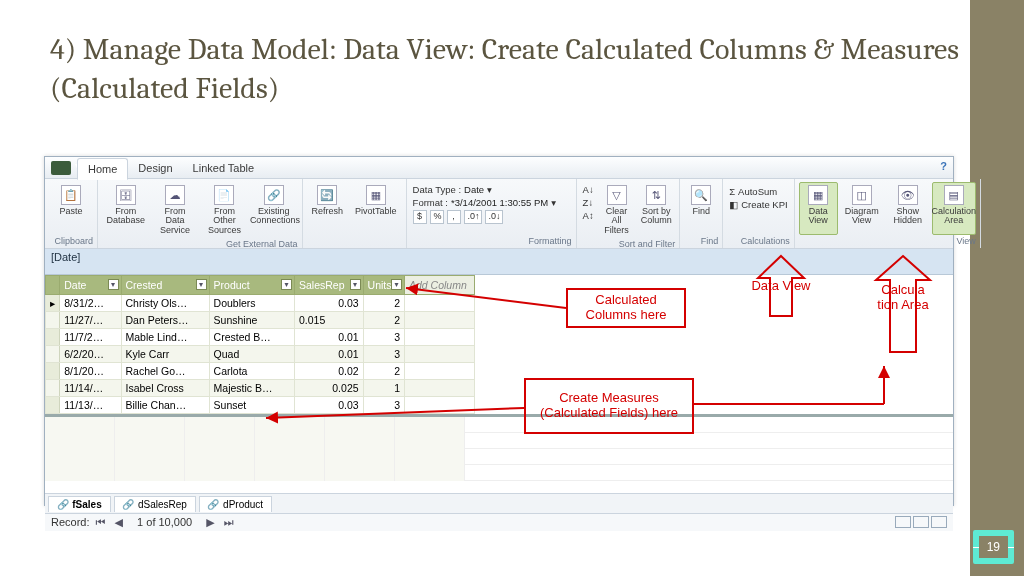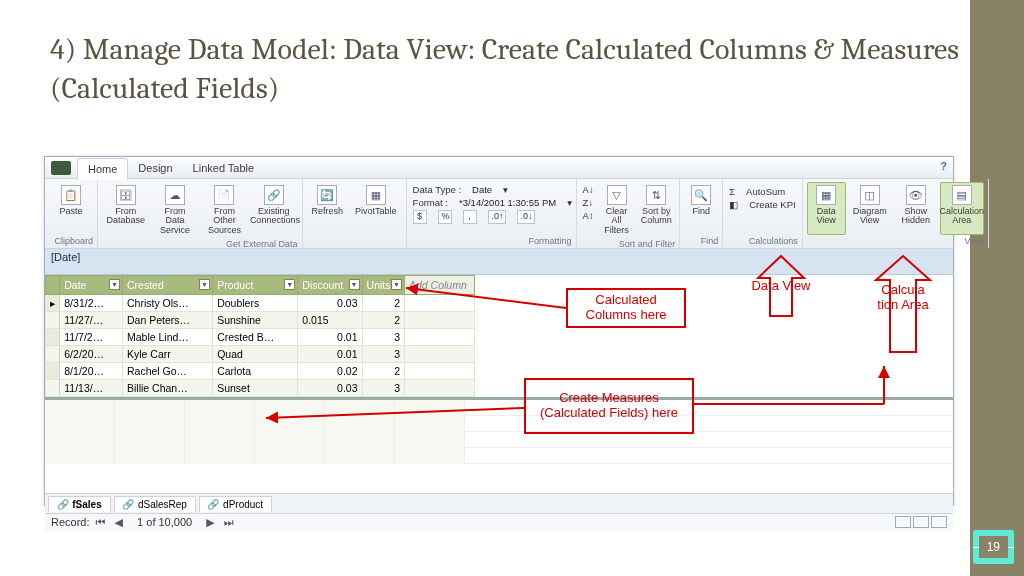--- a/index.html
+++ b/index.html
@@ -23,21 +23,21 @@
 .ribbon { display: flex; height: 70px; background: linear-gradient(#f7f9fb,#eaeef3); border-bottom: 1px solid #cbd4de; }
 .rgroup { border-right: 1px solid #d4dbe2; padding: 3px 4px 1px 4px; display: flex; flex-direction: column; justify-content: space-between; }
 .rgroup-label { font-size: 9px; color: #6a7789; text-align: right; padding: 1px 0; }
 .rrow { display: flex; gap: 2px; flex: 1; align-items: stretch; }
 .rbtn { display: flex; flex-direction: column; align-items: center; justify-content: flex-start; padding: 2px 4px; min-width: 34px; border: 1px solid transparent; border-radius: 2px; cursor: pointer; }
 .rbtn .ico { width: 20px; height: 20px; background: #fff; border: 1px solid #aab; margin-bottom: 2px; display:flex; align-items:center; justify-content:center; font-size:11px; color:#557; }
 .rbtn .lbl { font-size: 9px; color: #3a3a3a; text-align: center; line-height: 1.05; max-width: 48px; }
 .rbtn.big { min-width: 44px; }
 .rbtn.sel { background: #d7e9c0; border-color: #9cbb6e; }
 .rstack { display:flex; flex-direction:column; gap:2px; justify-content:flex-start; padding:2px 2px; font-size:9.5px; }
-.rstack .sline { display:flex; align-items:center; gap:11px; white-space:nowrap; color:#333; }
+.rstack .sline { display:flex; align-items:center; gap:3px; white-space:nowrap; color:#333; }
 .sinput { border:1px solid #b9c4cf; background:#fff; height:14px; font-size:9px; padding:0 3px; }
 
 .colname-bar { height: 26px; background: #d6e4f2; border-bottom: 1px solid #b8c8d7; padding: 2px 6px; color: #234; font-size: 11px; }
 
 .grid-wrap { position: relative; height: 218px; overflow: hidden; }
 .grid { border-collapse: collapse; font-size: 10.5px; width: 430px; }
 .grid th { background: #a8b97e; color: #fff; font-weight: normal; text-align: left; padding: 3px 4px; border: 1px solid #9aab6f; position: relative; }
 .grid th .drop { position:absolute; right:2px; top:3px; width:11px; height:11px; background:#fff; border:1px solid #7b8a55; font-size:8px; text-align:center; line-height:9px; color:#556; }
 .grid th.addcol { background:#ecefe2; color:#888; font-style: italic; }
 .grid td { border: 1px solid #e0e4d3; padding: 2px 4px; white-space: nowrap; overflow: hidden; text-overflow: ellipsis; max-width: 70px; }
@@ -220,21 +220,21 @@
   <div class="colname-bar">[Date]</div>
 
   <div class="grid-wrap">
     <table class="grid">
       <thead>
         <tr>
           <th class="rowhead"></th>
           <th><span>Date</span><span class="drop">▾</span></th>
           <th><span>Crested</span><span class="drop">▾</span></th>
           <th><span>Product</span><span class="drop">▾</span></th>
-          <th><span>Discount</span><span class="drop">▾</span></th>
+          <th><span>SalesRep</span><span class="drop">▾</span></th>
           <th><span>Units</span><span class="drop">▾</span></th>
           <th class="addcol" style="width:70px">Add Column</th>
         </tr>
       </thead>
       <tbody id="grid-body">
           <tr>
             <td class="rowhead">▸</td>
             <td>8/31/2…</td>
             <td>Christy Ols…</td>
             <td>Doublers</td>
@@ -269,20 +269,29 @@
             <td style="text-align:right">3</td>
             <td></td>
           </tr>
           <tr>
             <td class="rowhead"></td>
             <td>8/1/20…</td>
             <td>Rachel Go…</td>
             <td>Carlota</td>
             <td style="text-align:right">0.02</td>
             <td style="text-align:right">2</td>
+            <td></td>
+          </tr>
+          <tr>
+            <td class="rowhead"></td>
+            <td>11/14/…</td>
+            <td>Isabel Cross</td>
+            <td>Majestic B…</td>
+            <td style="text-align:right">0.025</td>
+            <td style="text-align:right">1</td>
             <td></td>
           </tr>
           <tr>
             <td class="rowhead"></td>
             <td>11/13/…</td>
             <td>Billie Chan…</td>
             <td>Sunset</td>
             <td style="text-align:right">0.03</td>
             <td style="text-align:right">3</td>
             <td></td>

